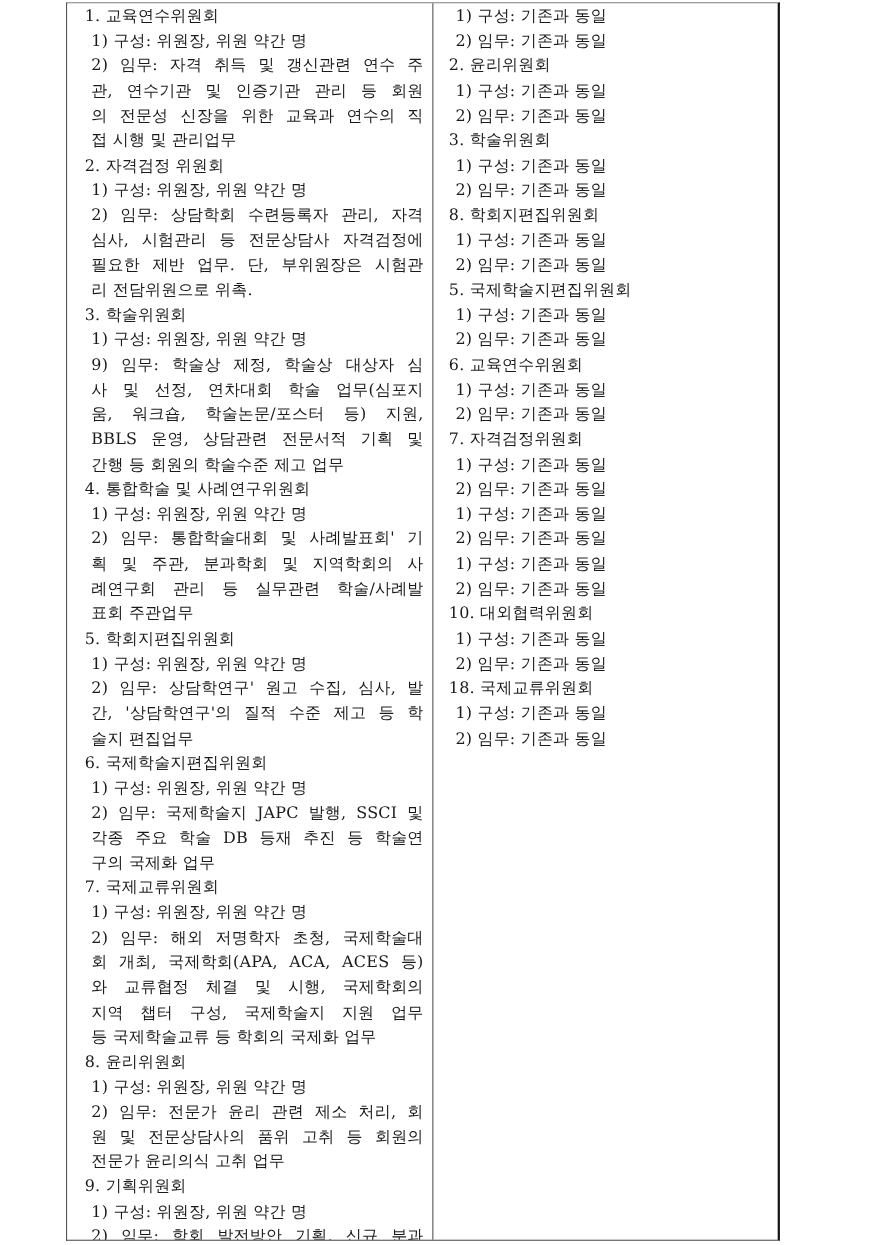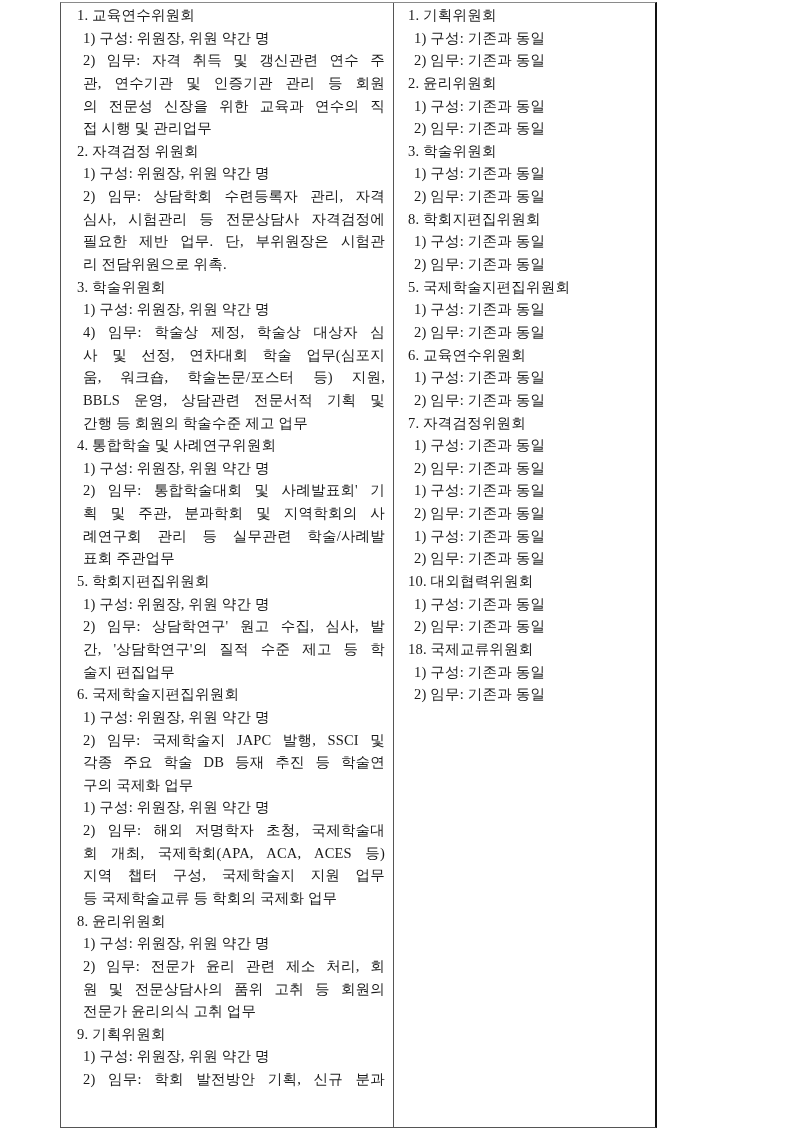--- a/index.html
+++ b/index.html
@@ -12,29 +12,28 @@
       height: 1132px;
       position: relative;
       overflow: hidden;
       font-family: "DejaVu Serif", "Liberation Serif", serif;
       color: #1a1a1a;
     }
     .table {
       position: absolute;
       left: 60px;
       top: 2px;
-      width: 597px;
+      width: 649px;
       height: 1126px;
       border-top: 1px solid #8a8a8a;
       border-left: 1px solid #555;
       border-bottom: 1px solid #555;
       border-right: 2px solid #111;
       display: flex;
       box-sizing: border-box;
-      font-family: Liberation Serif, serif;
     }
     .col {
       box-sizing: border-box;
       overflow: hidden;
       padding-top: 1px;
     }
     .col-left {
       width: 333px;
       border-right: 1px solid #555;
       padding-left: 16px;
@@ -72,57 +71,58 @@
       <div class="line cont just">의 전문성 신장을 위한 교육과 연수의 직</div>
       <div class="line cont">접 시행 및 관리업무</div>
       <div class="line head">2. 자격검정 위원회</div>
       <div class="line sub">1) 구성: 위원장, 위원 약간 명</div>
       <div class="line sub just">2) 임무: 상담학회 수련등록자 관리, 자격</div>
       <div class="line cont just">심사, 시험관리 등 전문상담사 자격검정에</div>
       <div class="line cont just">필요한 제반 업무. 단, 부위원장은 시험관</div>
       <div class="line cont">리 전담위원으로 위촉.</div>
       <div class="line head">3. 학술위원회</div>
       <div class="line sub">1) 구성: 위원장, 위원 약간 명</div>
-      <div class="line sub just">4) 임무: 학술상 제정, 학술상 대상자 심</div>
+      <div class="line sub just">9) 임무: 학술상 제정, 학술상 대상자 심</div>
       <div class="line cont just">사 및 선정, 연차대회 학술 업무(심포지</div>
       <div class="line cont just">움, 워크숍, 학술논문/포스터 등) 지원,</div>
       <div class="line cont just">BBLS 운영, 상담관련 전문서적 기획 및</div>
       <div class="line cont">간행 등 회원의 학술수준 제고 업무</div>
       <div class="line head">4. 통합학술 및 사례연구위원회</div>
       <div class="line sub">1) 구성: 위원장, 위원 약간 명</div>
       <div class="line sub just">2) 임무: 통합학술대회 및 사례발표회' 기</div>
       <div class="line cont just">획 및 주관, 분과학회 및 지역학회의 사</div>
       <div class="line cont just">례연구회 관리 등 실무관련 학술/사례발</div>
       <div class="line cont">표회 주관업무</div>
       <div class="line head">5. 학회지편집위원회</div>
       <div class="line sub">1) 구성: 위원장, 위원 약간 명</div>
       <div class="line sub just">2) 임무: 상담학연구' 원고 수집, 심사, 발</div>
       <div class="line cont just">간, '상담학연구'의 질적 수준 제고 등 학</div>
       <div class="line cont">술지 편집업무</div>
       <div class="line head">6. 국제학술지편집위원회</div>
       <div class="line sub">1) 구성: 위원장, 위원 약간 명</div>
       <div class="line sub just">2) 임무: 국제학술지 JAPC 발행, SSCI 및</div>
       <div class="line cont just">각종 주요 학술 DB 등재 추진 등 학술연</div>
       <div class="line cont">구의 국제화 업무</div>
+      <div class="line head">7. 국제교류위원회</div>
       <div class="line sub">1) 구성: 위원장, 위원 약간 명</div>
       <div class="line sub just">2) 임무: 해외 저명학자 초청, 국제학술대</div>
       <div class="line cont just">회 개최, 국제학회(APA, ACA, ACES 등)</div>
+      <div class="line cont just">와 교류협정 체결 및 시행, 국제학회의</div>
       <div class="line cont just">지역 챕터 구성, 국제학술지 지원 업무</div>
       <div class="line cont">등 국제학술교류 등 학회의 국제화 업무</div>
       <div class="line head">8. 윤리위원회</div>
       <div class="line sub">1) 구성: 위원장, 위원 약간 명</div>
       <div class="line sub just">2) 임무: 전문가 윤리 관련 제소 처리, 회</div>
       <div class="line cont just">원 및 전문상담사의 품위 고취 등 회원의</div>
       <div class="line cont">전문가 윤리의식 고취 업무</div>
       <div class="line head">9. 기획위원회</div>
       <div class="line sub">1) 구성: 위원장, 위원 약간 명</div>
       <div class="line sub just">2) 임무: 학회 발전방안 기획, 신규 분과</div>
     </div>
   <div class="col col-right" id="col-right">
-      <div class="line head">1. 기획위원회</div>
       <div class="line sub">1) 구성: 기존과 동일</div>
       <div class="line sub">2) 임무: 기존과 동일</div>
       <div class="line head">2. 윤리위원회</div>
       <div class="line sub">1) 구성: 기존과 동일</div>
       <div class="line sub">2) 임무: 기존과 동일</div>
       <div class="line head">3. 학술위원회</div>
       <div class="line sub">1) 구성: 기존과 동일</div>
       <div class="line sub">2) 임무: 기존과 동일</div>
       <div class="line head">8. 학회지편집위원회</div>
       <div class="line sub">1) 구성: 기존과 동일</div>

